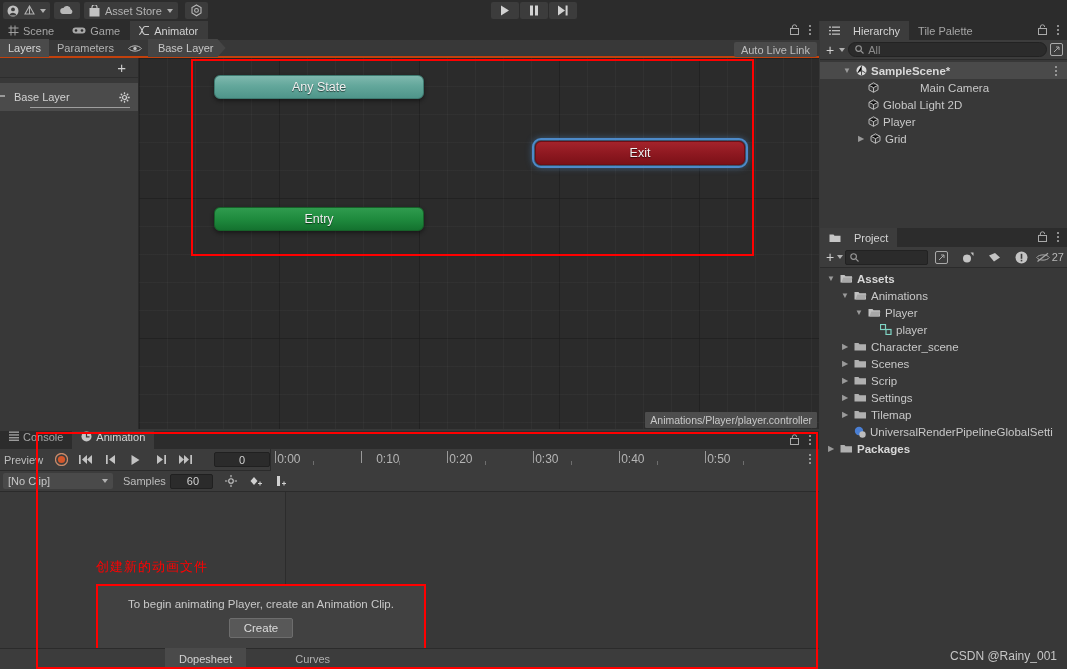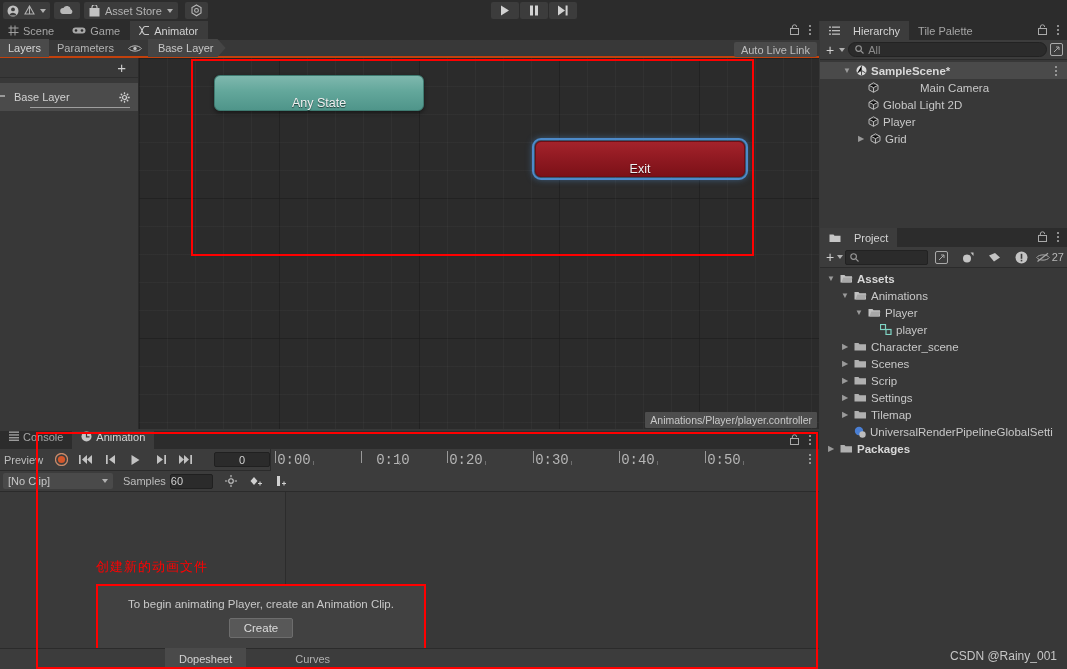--- a/index.html
+++ b/index.html
@@ -59,21 +59,21 @@
   .layer-underline { position:absolute; left:30px; right:8px; bottom:3px; height:1px; background:#9e9e9e;}
 
   .graph { flex:1; position:relative; overflow:hidden;
      background:
        repeating-linear-gradient(to right, rgba(255,255,255,0.028) 0 1px, transparent 1px 28px),
        repeating-linear-gradient(to bottom, rgba(255,255,255,0.028) 0 1px, transparent 1px 28px),
        repeating-linear-gradient(to right, rgba(0,0,0,0.35) 0 1px, transparent 1px 140px),
        repeating-linear-gradient(to bottom, rgba(0,0,0,0.35) 0 1px, transparent 1px 140px),
        #2b2b2b;
   }
-  .node { position:absolute; height:36px; border-radius:6px; display:flex; align-items:flex-end;
+  .node { position:absolute; height:24px; border-radius:6px; display:flex; align-items:center;
      justify-content:center; font-size:12.5px; color:#f0f0f0; text-shadow:0 1px 1px rgba(0,0,0,.6);
      box-shadow:0 2px 4px rgba(0,0,0,.45); }
   .node.anystate { background:linear-gradient(180deg,#7fb8ae 0%, #63a79b 45%, #4f958a 100%); border:1px solid #3e7a70;}
   .node.entry { background:linear-gradient(180deg,#2f9b4e 0%,#1f8b3e 50%,#14722f 100%); border:1px solid #166129;}
   .node.exit { background:linear-gradient(180deg,#a4232b 0%,#8d1820 55%,#7c1118 100%); border:1px solid #6d0f15;
      outline:2px solid #4d8ac9; outline-offset:1px; box-shadow:0 0 7px 2px rgba(77,138,201,.65);}
   .sel-rect { position:absolute; border:2px solid #ff0000; pointer-events:none;}
   .ctrl-path { position:absolute; right:2px; bottom:1px; background:#4d4d4d; color:#c9c9c9;
      font-size:10.5px; padding:2px 5px; border-radius:1px;}
 
@@ -84,23 +84,23 @@
   .an-tab.active { background:#3c3c3c; color:#d4d4d4;}
   .an-toolbar { height:22px; background:#3c3c3c; display:flex; align-items:center; border-bottom:1px solid #2b2b2b;}
   .an-toolbar2 { height:21px; background:#3c3c3c; display:flex; align-items:center; border-bottom:1px solid #2b2b2b;}
   .mini-btn { width:25px; height:17px; display:flex; align-items:center; justify-content:center; color:#c3c3c3;}
   .recbtn { width:24px;height:17px;display:flex;align-items:center;justify-content:center;}
   .frame-field { width:56px; height:15px; background:#2b2b2b; border:1px solid #202020; border-radius:2px;
      color:#d0d0d0; font-size:11px; display:flex; align-items:center; justify-content:center; margin-left:16px;}
   .clip-dd { width:110px; height:16px; background:#4a4a4a; border-radius:2px; display:flex; align-items:center;
      justify-content:space-between; padding:0 5px; color:#c8c8c8; margin-left:3px;}
   .samples-field { width:43px;height:15px;background:#2b2b2b;border:1px solid #202020;border-radius:2px;
-     color:#d0d0d0;display:flex;align-items:center;padding-left:0; margin-left:4px;}
+     color:#d0d0d0;display:flex;align-items:center;padding-left:16px; margin-left:4px;}
   .timeline { position:relative; height:22px; background:#3c3c3c; flex:1; border-left:1px solid #2b2b2b;}
-  .tl-label { position:absolute; top:3px; font-size:14px; color:#b5b5b5;font-family:Liberation Mono, monospace;}
+  .tl-label { position:absolute; top:3px; font-size:12px; color:#b5b5b5;}
   .tl-major { position:absolute; top:2px; width:1px; height:12px; background:#9a9a9a;}
   .tl-minor { position:absolute; top:12px; width:1px; height:4px; background:#6e6e6e;}
   .an-canvas { position:absolute; left:0; top:61px; width:819px; height:156px; background:#3a3a3a; display:flex;}
   .an-left { width:286px; background:#3a3a3a; border-right:1px solid #2c2c2c;}
   .an-right { flex:1; background:#383838; position:relative;}
   .create-box { position:absolute; left:96px; top:92px; width:330px; background:#414141;
      padding:12px 10px 10px; text-align:center; border:2px solid #ff0000;}
   .create-text { color:#c9c9c9; font-size:11.5px; margin-bottom:8px;}
   .create-btn { display:inline-block; background:#585858; border:1px solid #6d6d6d; border-radius:2px;
      color:#dcdcdc; font-size:11.5px; padding:3px 14px;}
@@ -278,20 +278,23 @@
         </div>
       </div>
 
       <div class="graph">
         <div class="sel-rect" style="left:52px; top:1px; width:563px; height:197px;"></div>
         <div class="node anystate" style="left:75px; top:17px; width:210px;">
           <span>Any State</span>
         </div>
         <div class="node exit" style="left:396px; top:83px; width:210px;">
           <span>Exit</span>
+        </div>
+        <div class="node entry" style="left:75px; top:149px; width:210px;">
+          <span>Entry</span>
         </div>
         <div class="ctrl-path">Animations/Player/player.controller</div>
       </div>
     </div>
   </div>
 
   <div class="animation-win">
     <div class="an-tabrow">
       <div class="an-tab">
         <span>

